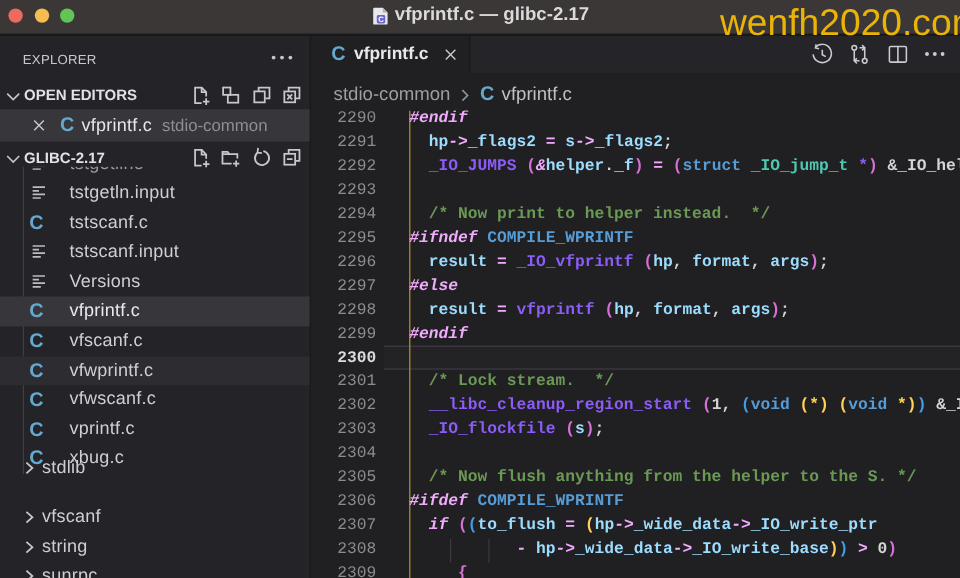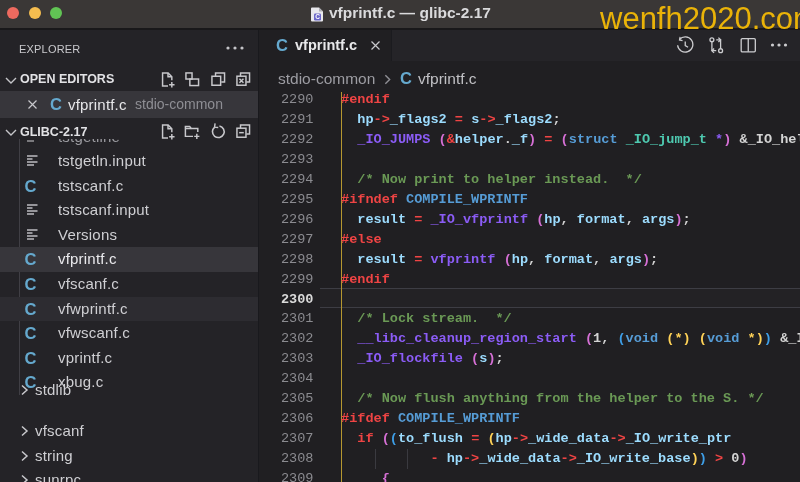--- a/index.html
+++ b/index.html
@@ -33,21 +33,21 @@
   #breadcrumb{left:260px;top:61px;width:540px;height:31px;background:#201f22;color:#9d9da3;font-size:15.5px;line-height:35px;}
   
   #codearea{left:260px;top:92px;width:540px;height:390px;overflow:hidden;}
   .mono{font-family:"Liberation Mono",monospace;font-size:13.55px;line-height:19.95px;}
   #gutter{position:absolute;left:0px;top:-2px;width:53.5px;text-align:right;color:#8b8b90;white-space:pre;}
   #code{position:absolute;left:81px;top:-2px;white-space:pre;color:#d4d4d4;font-weight:bold;}
   #curline{position:absolute;left:60px;top:195.5px;width:480px;height:20.2px;border-top:1px solid #3d3d44;border-bottom:1px solid #3d3d44;background:rgba(255,255,255,0.015);}
   #yguide{position:absolute;left:81px;top:0;width:1px;height:390px;background:#b59730;}
   .ig{position:absolute;width:1px;height:20px;background:#3a3a40;}
   
-  .pk{color:#ef4444;}  
+  .pk{color:#f0abfc;font-style:italic;}  
   .bp{color:#d670d6;}  
   .gd{color:#ffd257;}  
   .bb{color:#3e9fe8;}  
   .lb{color:#9cdcfe;}  
   .yl{color:#8b5cf6;}  
   .bl{color:#569cd6;}  
   .tl{color:#4ec9b0;}  
   .gr{color:#6a9955;}  
   .nm{color:#dadada;font-weight:bold;}
 </style></head>

